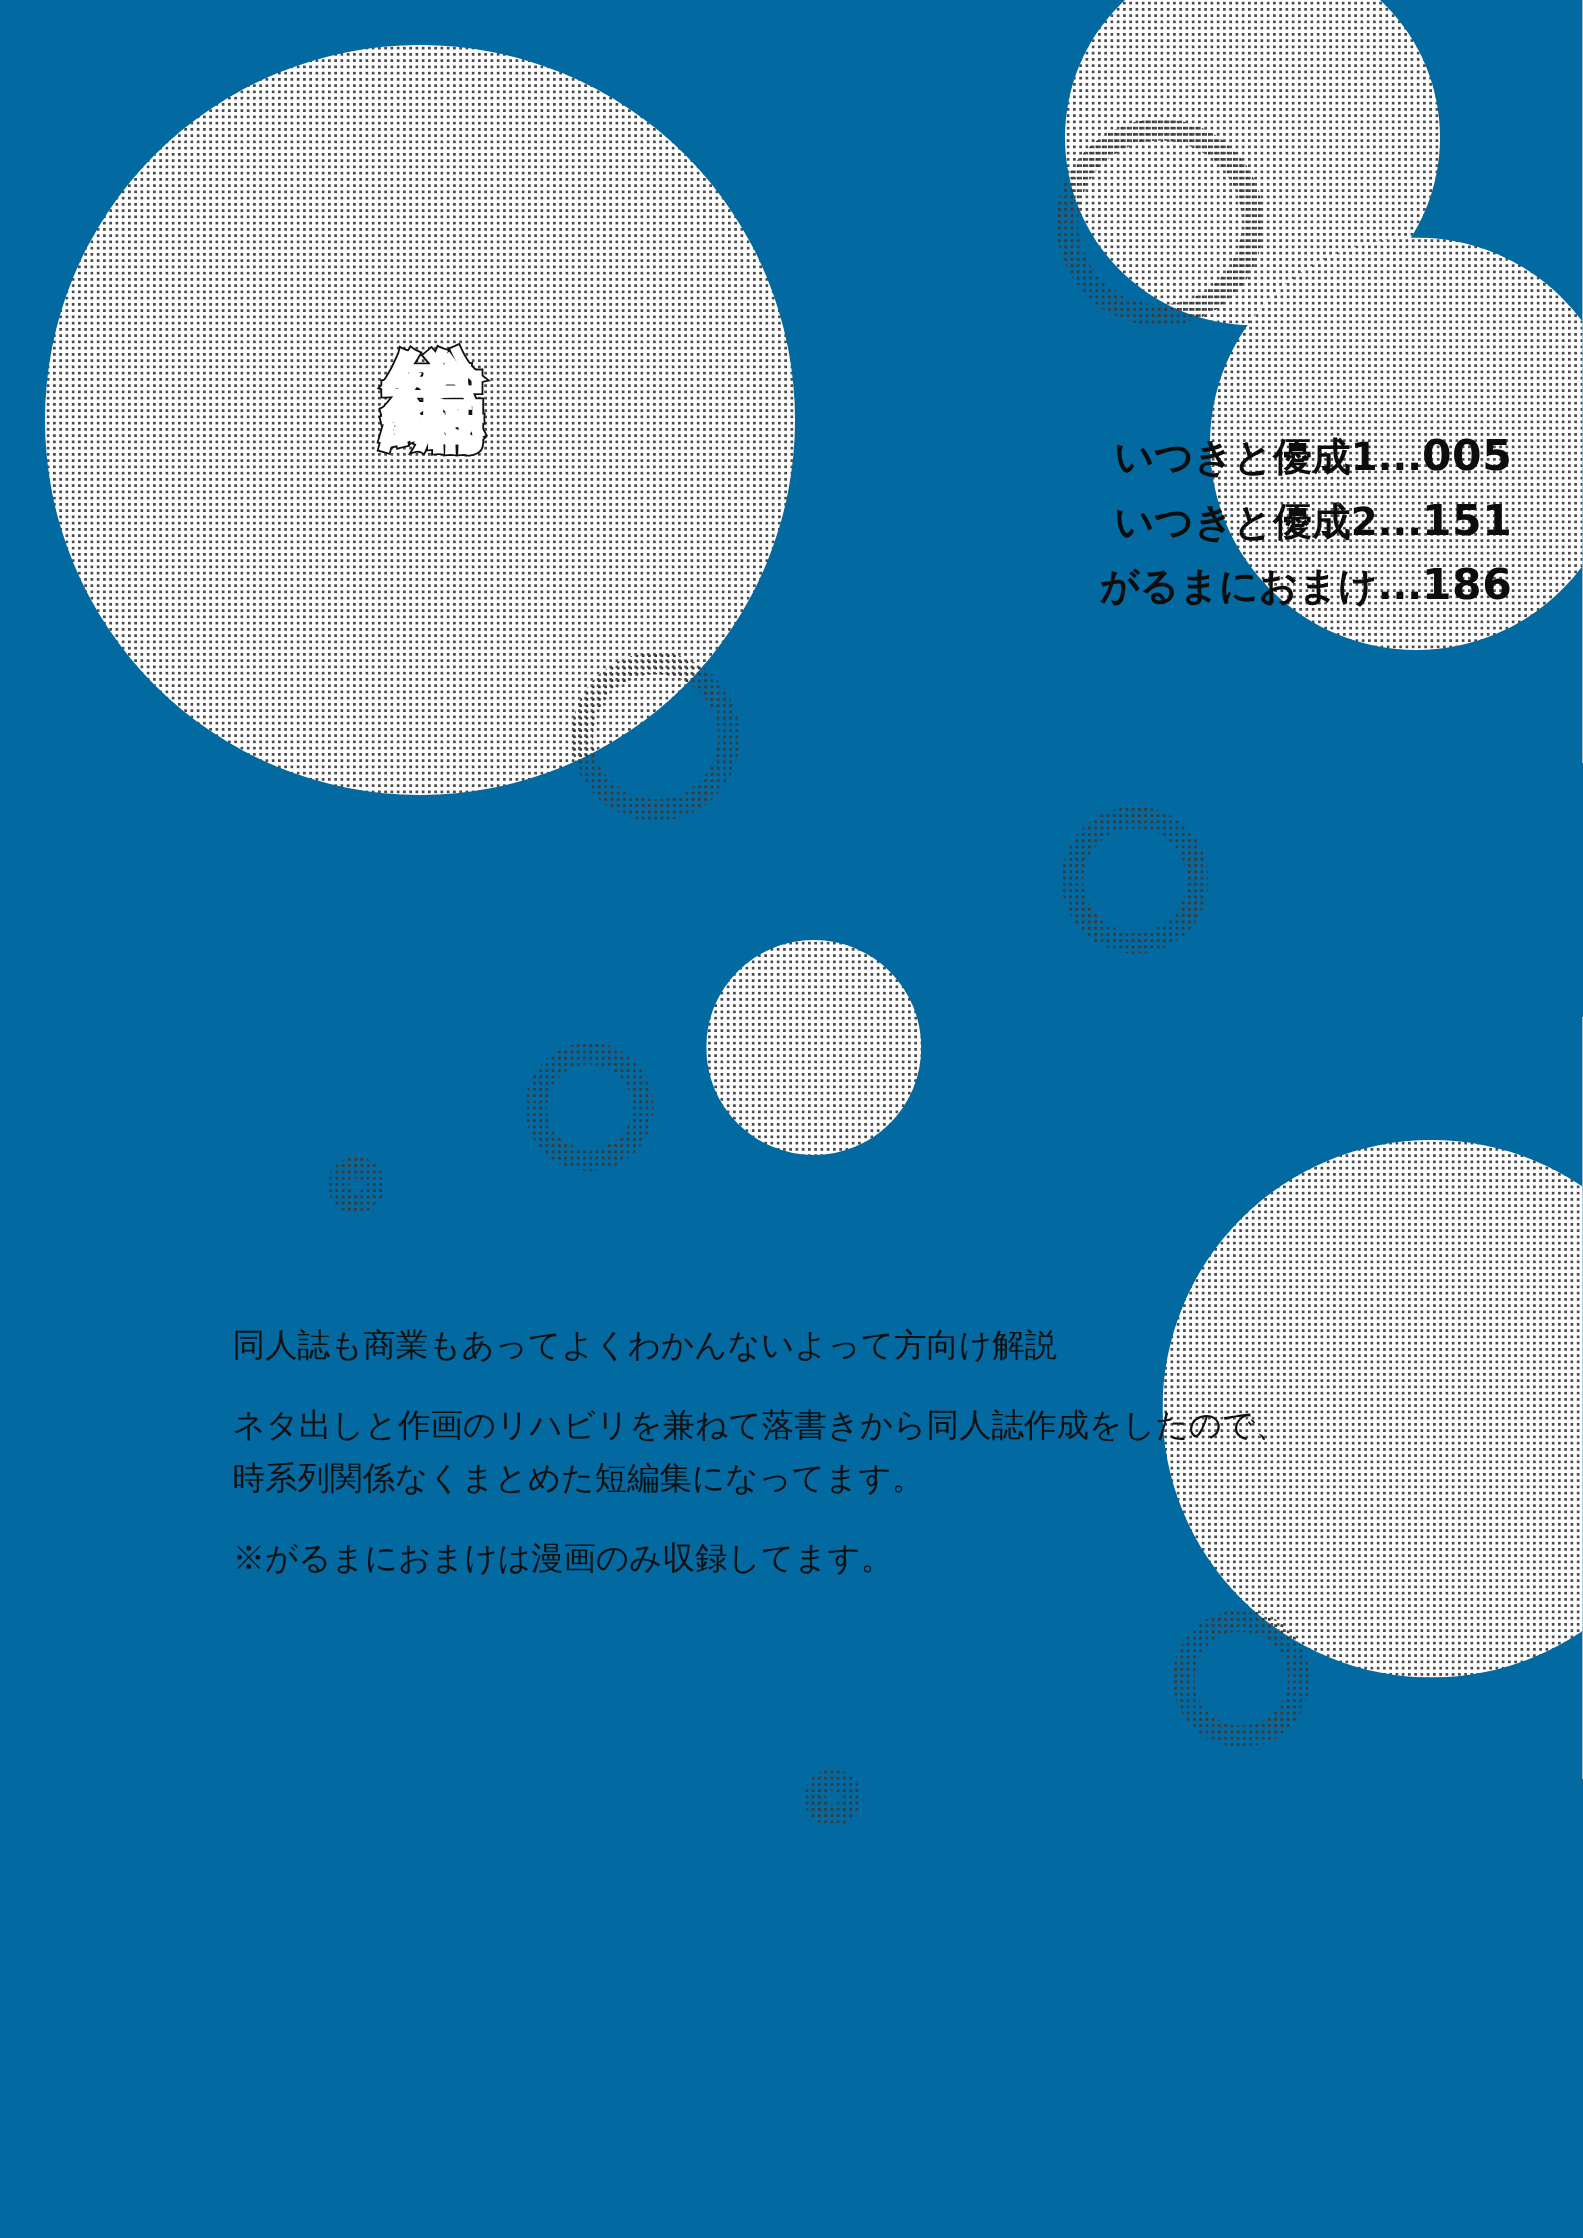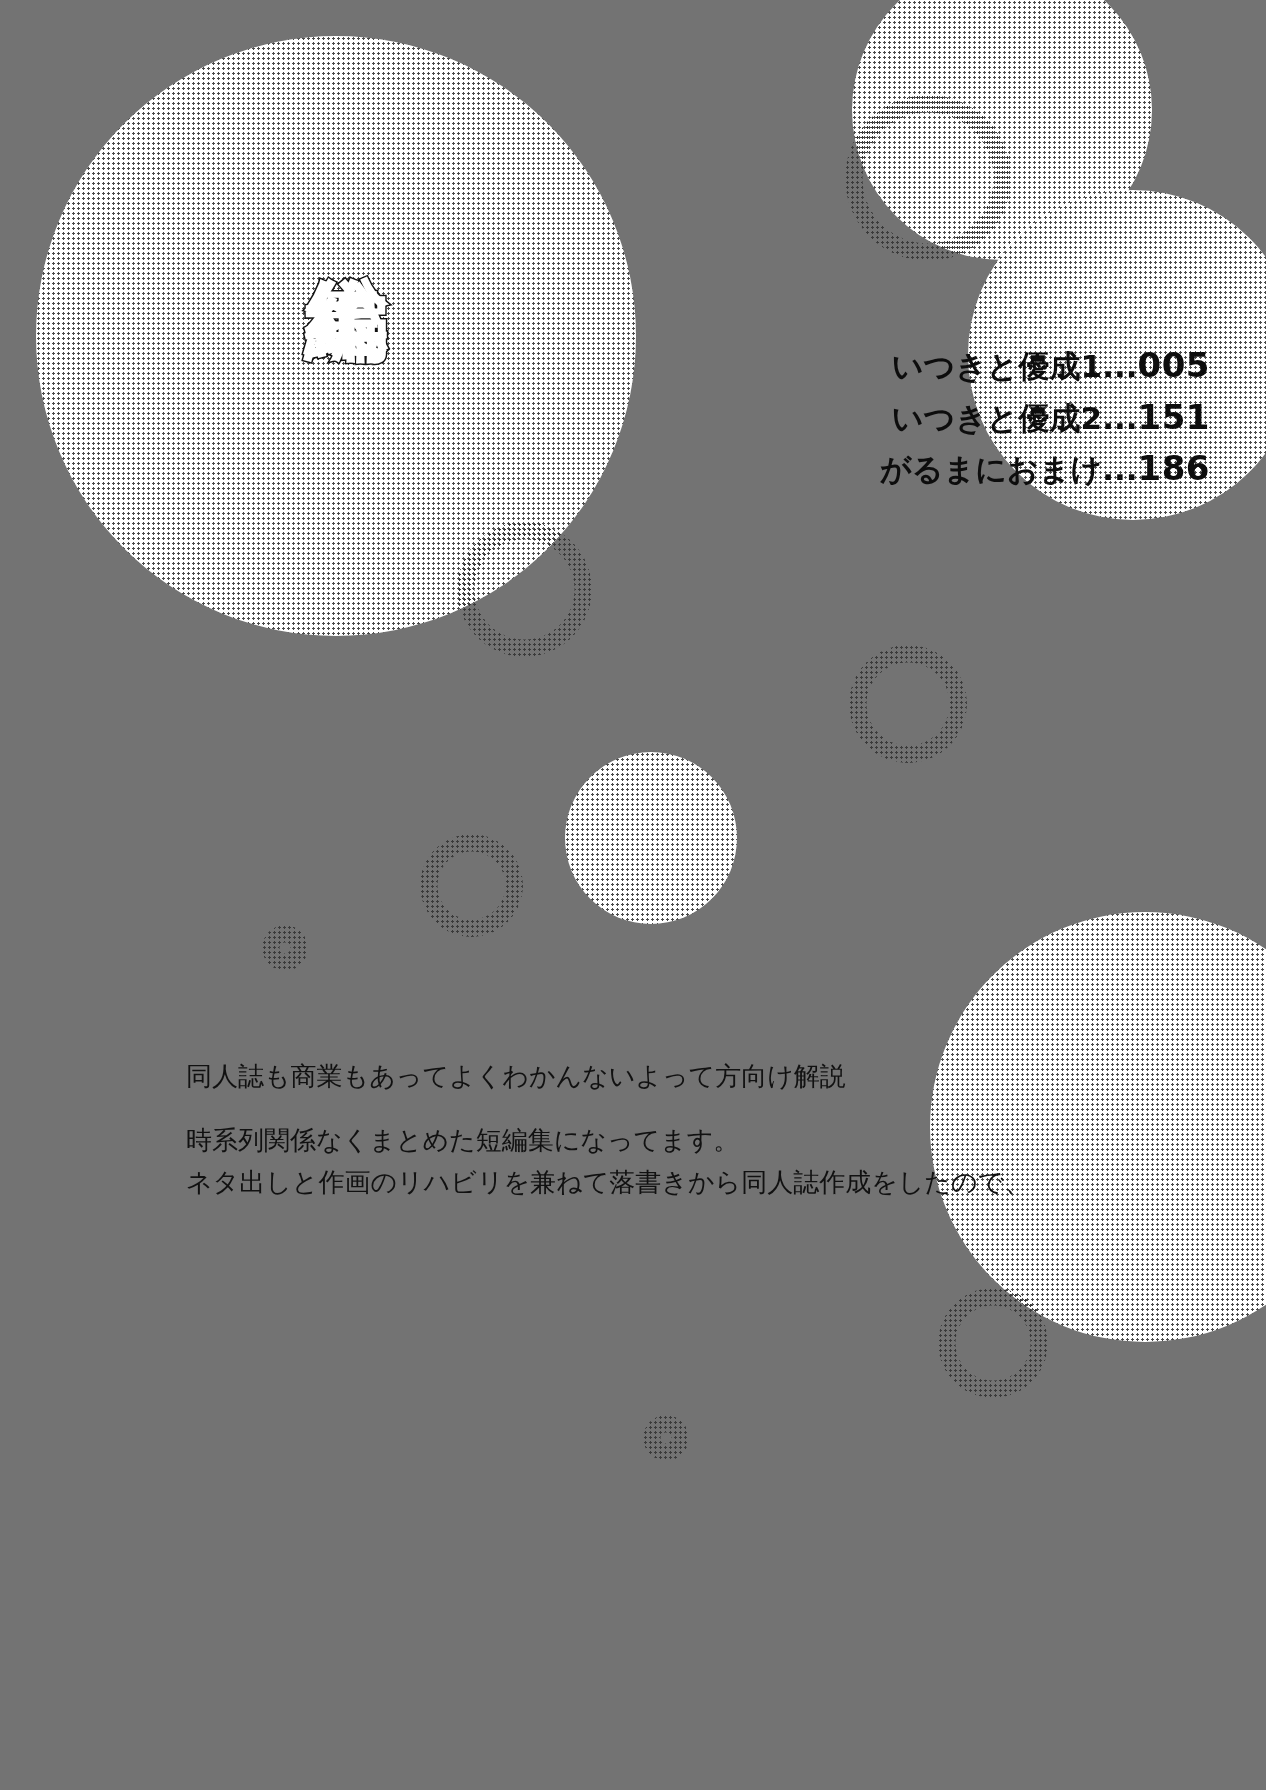--- a/index.html
+++ b/index.html
@@ -8,21 +8,21 @@
     background: #ffffff;
   }
   body {
     font-family: "Liberation Sans", sans-serif;
     color: #111111;
   }
   #page {
     position: relative;
     width: 1266px;
     height: 1790px;
-    background: #737373;
+    background: #0369a1;
     overflow: hidden;
   }
 
   
   .circle {
     position: absolute;
     border-radius: 50%;
     box-sizing: border-box;
   }
   .dotfill {
@@ -145,20 +145,23 @@
   </div>
 
   <div id="notes">
 
     <p class="para">
       <span class="line">同人誌も商業もあってよくわかんないよって方向け解説</span>
     </p>
 
 
     <p class="para">
+      <span class="line">ネタ出しと作画のリハビリを兼ねて落書きから同人誌作成をしたので、</span>
       <span class="line">時系列関係なくまとめた短編集になってます。</span>
-      <span class="line">ネタ出しと作画のリハビリを兼ねて落書きから同人誌作成をしたので、</span>
     </p>
 
+    <p class="para">
+      <span class="line">※がるまにおまけは漫画のみ収録してます。</span>
+    </p>
 
   </div>
 
 </div>
 
 </body></html>

